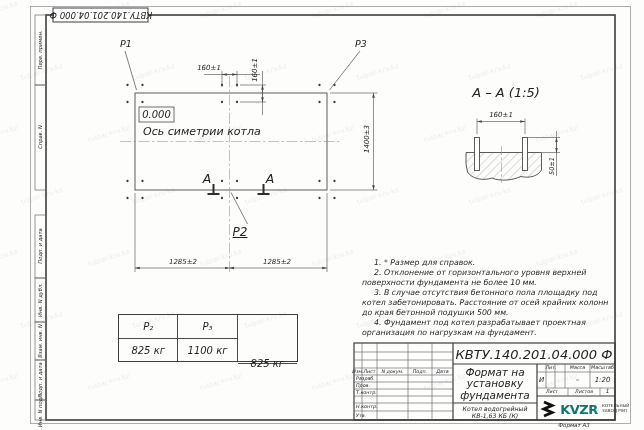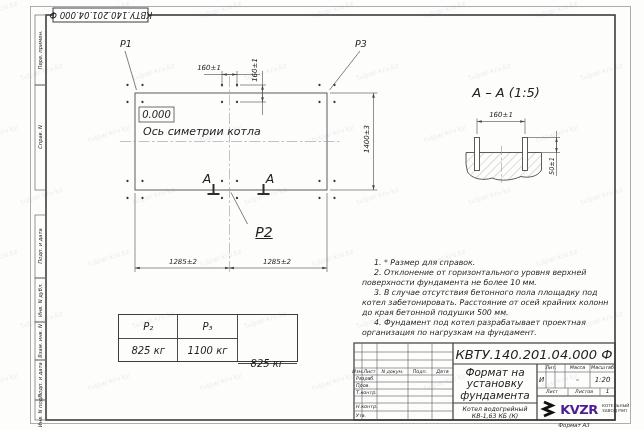--- a/index.html
+++ b/index.html
@@ -187,21 +187,21 @@
   <div class="t cr" style="left:40.5px;top:50px;font-size:5.2px;">Перв. примен.</div>
   <div class="t cr" style="left:40.5px;top:137px;font-size:5.2px;">Справ. N</div>
   <div class="t cr" style="left:40.5px;top:246px;font-size:5.2px;">Подп. и дата</div>
   <div class="t cr" style="left:40.5px;top:300px;font-size:5.2px;">Инв. N дубл.</div>
   <div class="t cr" style="left:40.5px;top:341px;font-size:5.2px;">Взам. инв. N</div>
   <div class="t cr" style="left:40.5px;top:380px;font-size:5.2px;">Подп. и дата</div>
   <div class="t cr" style="left:40.5px;top:410px;font-size:5.2px;">Инв. N подл.</div>
 
   <div class="t cc" style="left:126px;top:44px;font-size:9.5px;">P1</div>
   <div class="t cc" style="left:361px;top:44px;font-size:9.5px;">P3</div>
-  <div class="t cc" style="left:264px;top:232px;font-size:14px;text-decoration:underline;">P2</div>
+  <div class="t cc" style="left:240px;top:232px;font-size:12px;text-decoration:underline;">P2</div>
   <div class="t cc" style="left:156.5px;top:114.5px;font-size:10px;">0.000</div>
   <div class="t cl" style="left:143px;top:131px;font-size:11px;font-style:italic;">Ось симетрии котла</div>
   <div class="t cc" style="left:207px;top:179px;font-size:12.5px;">А</div>
   <div class="t cc" style="left:270px;top:179px;font-size:12.5px;">А</div>
 
   <div class="t cc" style="left:209px;top:68px;font-size:7px;">160±1</div>
   <div class="t cr" style="left:255px;top:70px;font-size:7px;">160±1</div>
   <div class="t cr" style="left:367px;top:139px;font-size:7px;">1400±3</div>
   <div class="t cc" style="left:183px;top:262px;font-size:7px;">1285±2</div>
   <div class="t cc" style="left:277px;top:262px;font-size:7px;">1285±2</div>
@@ -247,19 +247,19 @@
   <div class="t cc" style="left:551px;top:368px;font-size:4.8px;">Лит.</div>
   <div class="t cc" style="left:577.5px;top:368px;font-size:4.8px;">Масса</div>
   <div class="t cc" style="left:602.5px;top:368px;font-size:4.8px;">Масштаб</div>
   <div class="t cc" style="left:541.5px;top:380px;font-size:7px;">И</div>
   <div class="t cc" style="left:577.5px;top:380px;font-size:7px;">–</div>
   <div class="t cc" style="left:602.5px;top:380px;font-size:7px;">1:20</div>
   <div class="t cc" style="left:552px;top:392px;font-size:4.8px;">Лист</div>
   <div class="t cc" style="left:584px;top:392px;font-size:4.8px;">Листов</div>
   <div class="t cc" style="left:607.5px;top:392px;font-size:5.8px;">1</div>
 
-  <div class="t cc up" style="left:579px;top:409px;font-size:13px;font-weight:bold;letter-spacing:-0.5px;color:#4c1d95;">KVZR</div>
+  <div class="t cc up" style="left:579px;top:409px;font-size:13px;font-weight:bold;letter-spacing:-0.5px;color:#0f766e;">KVZR</div>
   <div class="t cl up" style="left:602px;top:405.5px;font-size:4.2px;color:#333;">КОТЕЛЬНЫЙ</div>
   <div class="t cl up" style="left:602px;top:411px;font-size:4.2px;color:#333;">ЗАВОД РЭП</div>
 
   <div class="t cc" style="left:574px;top:425.5px;font-size:5.5px;">Формат А3</div>
 
 </div>
 
 </body></html>

